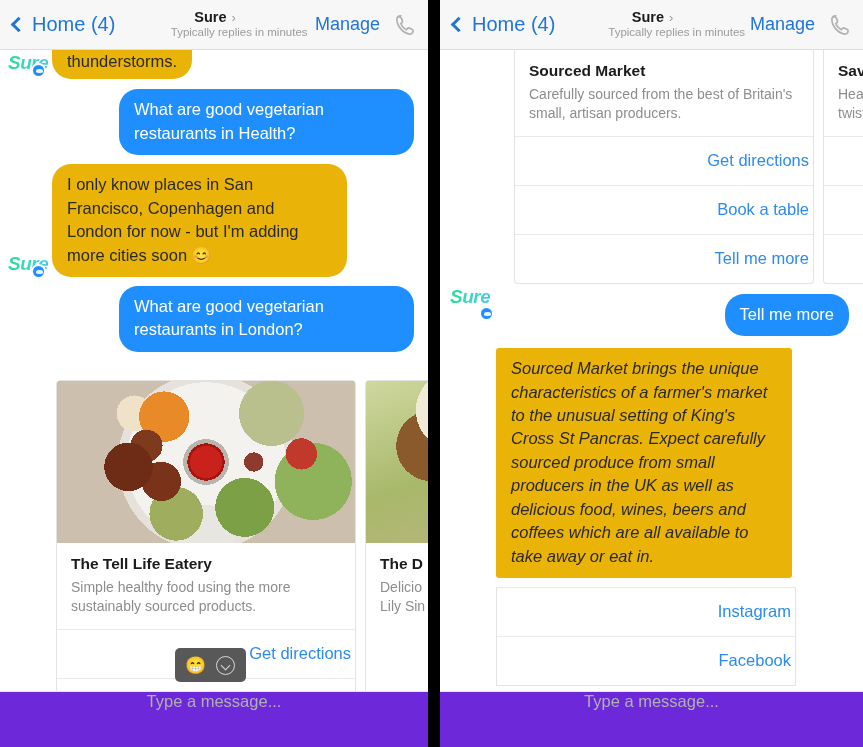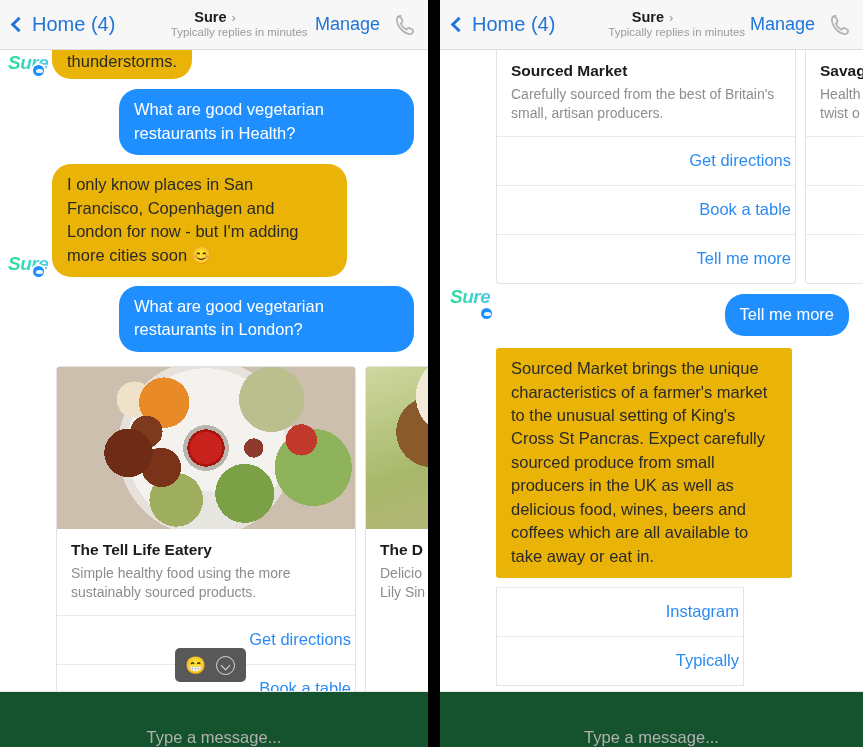--- a/index.html
+++ b/index.html
@@ -178,21 +178,21 @@
 
   
   .carousel {
     display: flex;
     gap: 9px;
     padding-left: 56px;
     margin-bottom: 8px;
   }
   .card {
     flex: 0 0 300px;
-    width: 248px;
+    width: 300px;
     border: 1px solid #e3e3e3;
     border-radius: 4px;
     background: #fff;
     overflow: hidden;
   }
   .card-img {
     width: 100%;
     height: 162px;
     position: relative;
     overflow: hidden;
@@ -285,23 +285,23 @@
     border-right: 1.6px solid #d8d8d8;
     border-bottom: 1.6px solid #d8d8d8;
     transform: rotate(45deg);
   }
 
   
   .composer {
     height: 56px;
     flex: 0 0 56px;
     border-top: 1px solid #e6e6e6;
-    background: #14532d;
-    display: flex;
-    align-items: flex-end;
+    background: #6d28d9;
+    display: flex;
+    align-items: flex-start;
     justify-content: center;
   }
   .composer-input {
     font-size: 16.5px;
     color: #b0b0b0;
     text-align: center;
     border: none;
     outline: none;
     background: transparent;
     width: 100%;
@@ -351,21 +351,21 @@
       </div>
 
       <div class="row in">
         <div class="avatar-slot">
           <span class="avatar-sure">Sure</span>
           <span class="avatar-badge"></span>
         </div>
         <div class="bubble in">I only know places in San Francisco, Copenhagen and London for now - but I'm adding more cities soon 😊</div>
       </div>
 
-      <div class="row out" style="margin-bottom:14px;">
+      <div class="row out" style="margin-bottom:28px;">
         <div class="bubble out">What are good vegetarian restaurants in London?</div>
       </div>
 
       <div class="carousel">
 
         <div class="card">
           <div class="card-img">
             <div class="salad1"></div>
           </div>
           <div class="card-body">
@@ -421,21 +421,21 @@
         <svg viewBox="0 0 24 24" fill="none" stroke="#7a7a7a" stroke-width="1.6" stroke-linecap="round">
           <path d="M7.5 3.6c-1.6 0-3 1.5-3 3.2 0 6.4 5.7 12.6 11.6 13.6 1.7.3 3.4-1.1 3.4-2.8 0-.8-.4-1.4-1.1-1.7l-2.3-1c-.7-.3-1.5-.1-2 .5l-.7.9C10.9 15 8.9 12.9 8.2 10.6l.9-.7c.6-.5.8-1.3.5-2l-1-2.3c-.3-.7-1-1.1-1.8-1z"></path>
         </svg>
       </div>
     </div>
 
     <div class="thread">
 
       <div class="carousel" style="padding-left:56px; margin-bottom:10px;">
 
-        <div class="card" style="border-top:none;border-top-left-radius:0;border-top-right-radius:0;">
+        <div class="card" style="border-top:none;border-top-left-radius:0;border-top-right-radius:0;margin-left:18px;">
           <div class="card-body">
             <div class="card-title">Sourced Market</div>
             <div class="card-sub">Carefully sourced from the best of Britain's small, artisan producers.</div>
           </div>
           <div class="card-btn">Get directions</div>
           <div class="card-btn">Book a table</div>
           <div class="card-btn">Tell me more</div>
         </div>
 
         <div class="card" style="border-top:none;border-top-left-radius:0;border-top-right-radius:0;">
@@ -452,28 +452,28 @@
 
       <div style="position:absolute; left:10px; top:237px; width:46px; height:30px;">
         <span class="avatar-sure">Sure</span>
         <span class="avatar-badge" style="right:2px;bottom:-4px;"></span>
       </div>
 
       <div class="row out" style="margin-bottom:12px;">
         <div class="bubble out">Tell me more</div>
       </div>
 
-      <div class="row in" style="padding-left:56px;">
+      <div class="row in" style="padding-left:56px;font-style:italic;">
         <div class="bubble in" style="max-width:296px;border-radius:3px;">Sourced Market brings the unique characteristics of a farmer's market to the unusual setting of King's Cross St Pancras. Expect carefully sourced produce from small producers in the UK as well as delicious food, wines, beers and coffees which are all available to take away or eat in.</div>
       </div>
 
       <div style="padding-left:56px; padding-right:64px;">
         <div class="card" style="border-radius:0;border-top:none;">
           <div class="card-btn" style="border-top:1px solid #eaeaea;">Instagram</div>
-          <div class="card-btn">Typically</div>
+          <div class="card-btn">Facebook</div>
         </div>
       </div>
     </div>
 
     <div class="composer">
       <input class="composer-input" placeholder="Type a message..." style="">
     </div>
   </div>
 
 </div>

